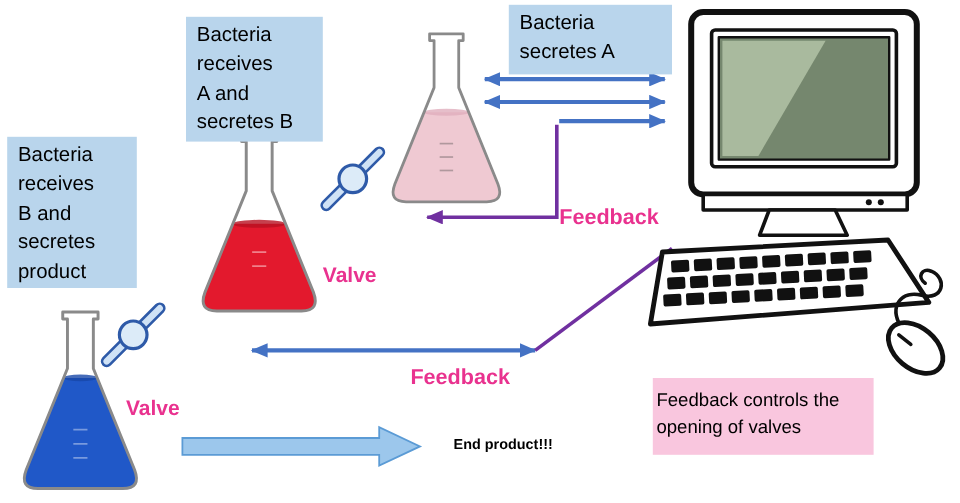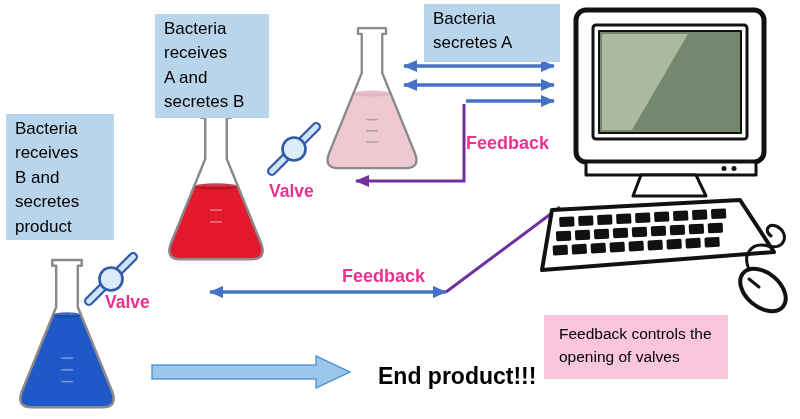--- a/index.html
+++ b/index.html
@@ -7,26 +7,26 @@
   body { font-family:"Liberation Sans", sans-serif; }
   #canvas { position:relative; width:800px; height:419px; background:#fff; overflow:hidden; }
   .abs { position:absolute; }
   .bluebox {
     position:absolute; background:#b9d5ec; color:#000;
     font-size:17px; line-height:1.44; padding:3px 9px;
     white-space:pre-line;
   }
   .pinkbox {
     position:absolute; background:#f9c6de; color:#000;
-    font-size:15.5px; line-height:1.5; padding:7px 15px;
+    font-size:15.5px; line-height:1.5; padding:7px 3px;
     white-space:pre-line;
   }
-  .magenta { position:absolute; color:#e9328f; font-weight:bold; font-size:17.5px; }
+  .magenta { position:absolute; color:#e9328f; font-weight:bold; font-size:17.5px;margin-top:38px; }
   .plain   { position:absolute; color:#111; font-size:16.5px; }
-  .endp    { position:absolute; color:#000; font-weight:bold; font-size:23px; }
+  .endp    { position:absolute; color:#000; font-weight:bold; font-size:12px; }
   svg { display:block; overflow:visible; }
 </style>
 </head>
 <body>
 
 <div id="canvas">
 
   <div class="abs" style="left:316px; top:26px; width:112px; height:150px;">
     <svg width="112" height="150" viewBox="0 0 120 160">
       <path d="M40.1,72 L79.9,72 L106,136 Q112,152 96,152 L24,152 Q8,152 14,136 Z" fill="#efc9d2"></path>

